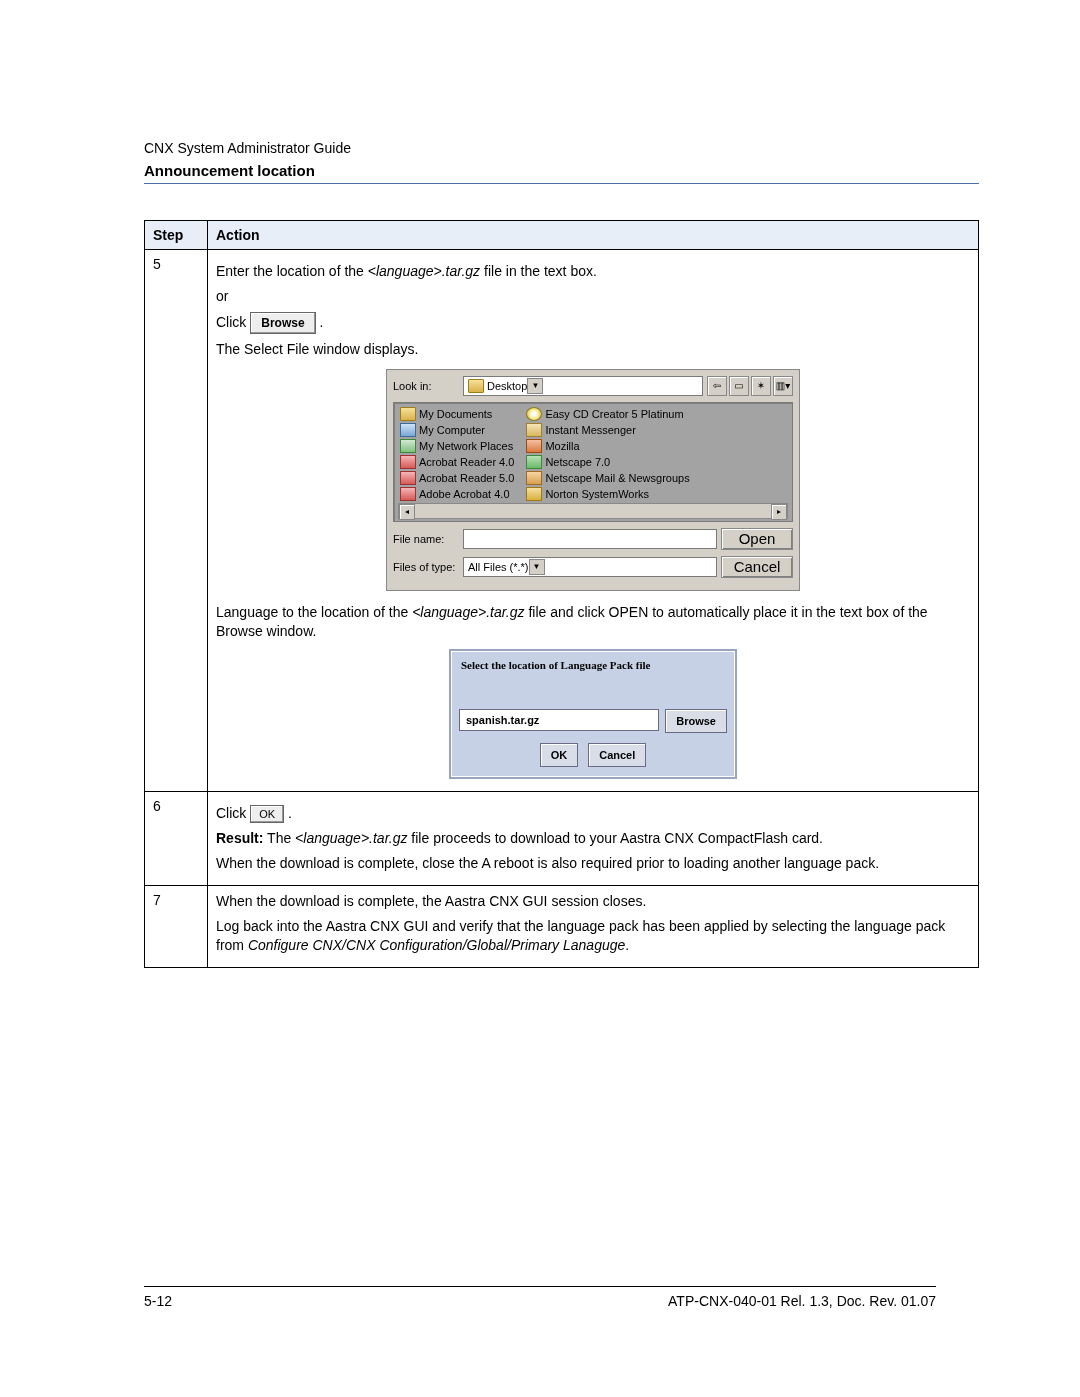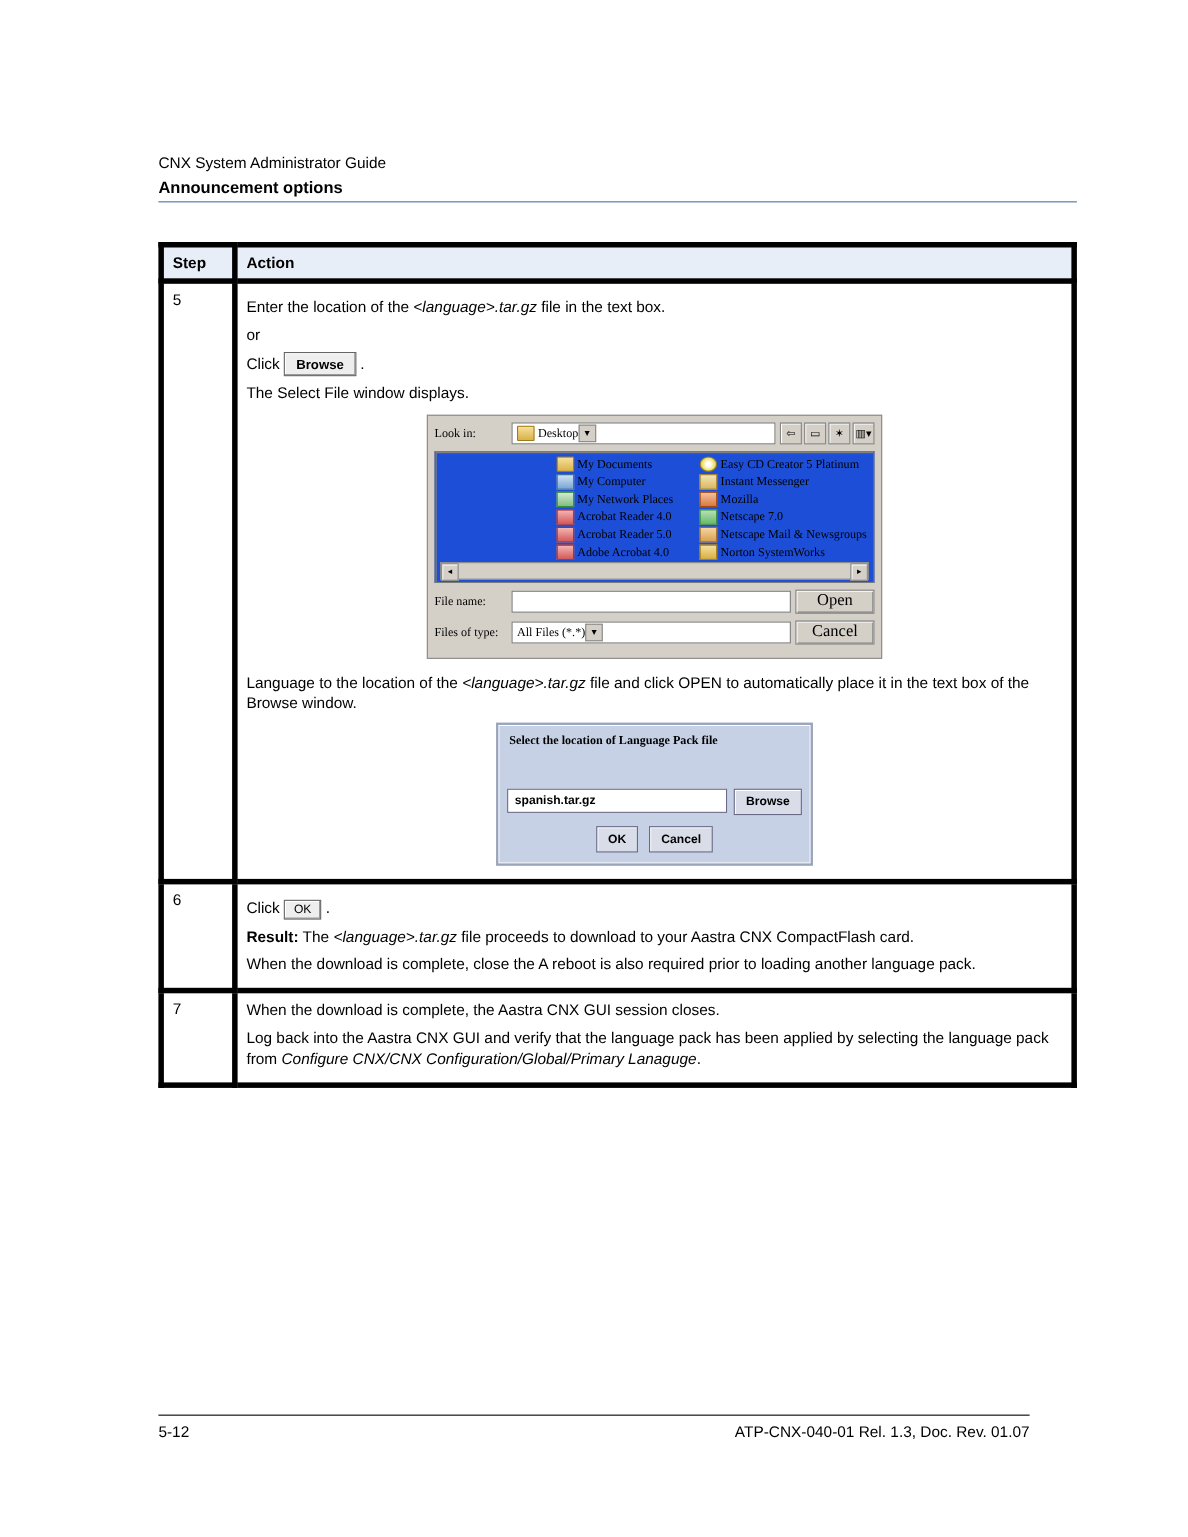--- a/index.html
+++ b/index.html
@@ -28,21 +28,21 @@
   }
   .hr {
     border-top: 1px solid #4a6fa5;
     margin-bottom: 36px;
   }
   table.steps {
     border-collapse: collapse;
     width: 100%;
   }
   table.steps th, table.steps td {
-    border: 5px solid #000000;
+    border: 1px solid #000000;
     padding: 6px 8px;
     vertical-align: top;
     text-align: left;
     font-size: 14px;
   }
   table.steps th {
     background: #e8eef8;
     font-weight: bold;
   }
   table.steps td.step-col { width: 46px; }
@@ -59,21 +59,21 @@
   .inline-btn.small { font-weight: normal; padding: 1px 8px; font-size: 11px; }
   .para { margin: 6px 0; line-height: 1.35; }
   .italic { font-style: italic; }
   .bold { font-weight: bold; }
   
   .win-dialog {
     width: 400px;
     margin: 10px auto 12px auto;
     background: #d4d0c8;
     border: 1px solid #888;
-    font-family: Liberation Serif, serif;
+    font-family: Liberation Sans, sans-serif;
     font-size: 11px;
     padding: 6px;
   }
   .win-row { display:flex; align-items:center; gap:4px; margin-bottom:6px; }
   .win-label { width: 66px; }
   .win-combo {
     flex: 1;
     background: #fff;
     border: 1px solid #7a7a7a;
     height: 18px;
@@ -86,30 +86,29 @@
   .win-toolbar { display:flex; gap:2px; }
   .tool-ico {
     width:18px; height:18px;
     border:1px solid #888;
     background:#d4d0c8;
     display:flex; align-items:center; justify-content:center;
     font-size:10px;
     box-shadow: inset 1px 1px #fff;
   }
   .file-pane {
-    background:#1d4ed8;
+    background:#a3a3a3;
     border:1px solid #7a7a7a;
     box-shadow: inset 1px 1px #808080;
     height: 112px;
     padding: 4px 6px 2px 6px;
     display:flex;
-    gap: 24px;
+    gap: 12px;
     position:relative;
     margin-bottom:6px;
-    justify-content:flex-end;
   }
   .file-col { display:flex; flex-direction:column; gap:2px; }
   .file-item { display:flex; align-items:center; gap:3px; white-space:nowrap; }
   .fi-ico { width:14px; height:12px; display:inline-block; }
   .ico-folder { background: linear-gradient(#f7e09a,#d9b24a); border:1px solid #a07b1a; border-radius:1px; }
   .ico-comp   { background: linear-gradient(#cfe3f5,#7aa7d3); border:1px solid #3c6a9a; }
   .ico-net    { background: linear-gradient(#d4e8d4,#7fbf7f); border:1px solid #3a8a3a; }
   .ico-pdf    { background: linear-gradient(#f5b5b5,#d45a5a); border:1px solid #a03030; }
   .ico-cd     { background: radial-gradient(circle,#fff 20%,#f0e070 60%,#c0a020); border:1px solid #8a7a20; border-radius:50%; }
   .ico-msg    { background: linear-gradient(#f5e5b5,#d8b860); border:1px solid #a08030; }
@@ -161,21 +160,21 @@
     position:absolute; left:144px; right:144px; bottom:88px;
     border-top:1px solid #000; padding-top:6px;
     display:flex; justify-content:space-between; font-size:14px;
   }
 </style>
 </head>
 <body>
 <div class="page">
 
   <div class="doc-header">CNX System Administrator Guide</div>
-  <div class="section-title">Announcement options</div>
+  <div class="section-title">Announcement location</div>
   <div class="hr"></div>
 
   <table class="steps">
     <thead>
       <tr>
         <th class="step-col">Step</th>
         <th>Action</th>
       </tr>
     </thead>
     <tbody>

